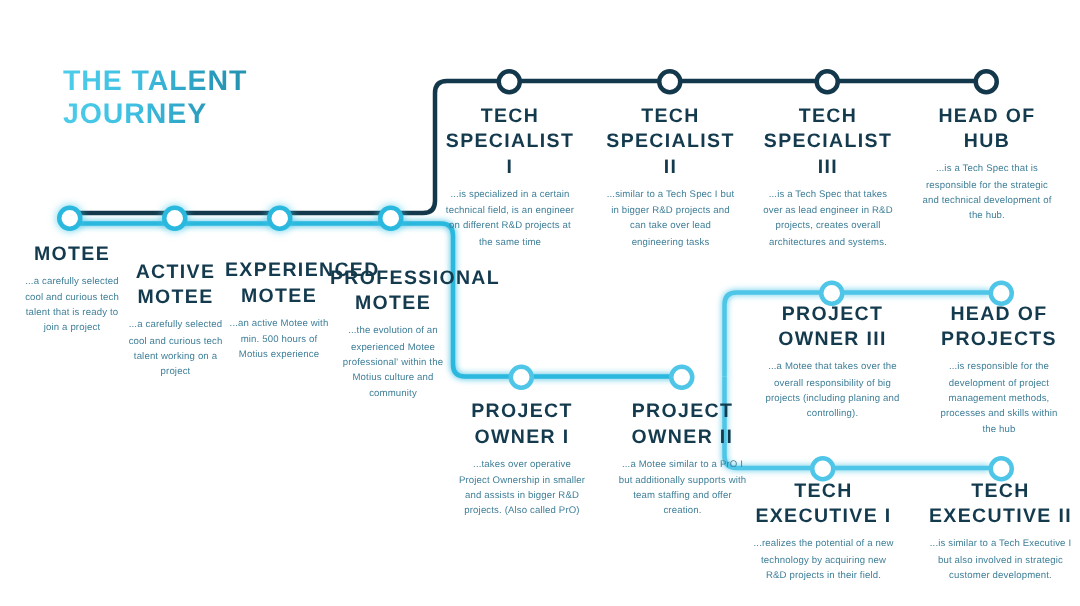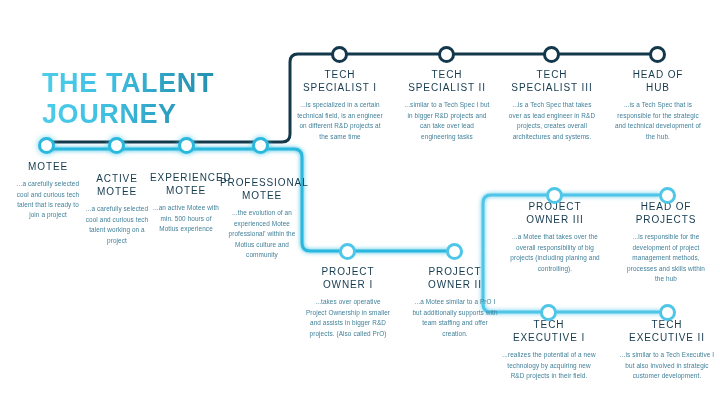--- a/index.html
+++ b/index.html
@@ -25,31 +25,30 @@
     top: 0;
     width: 720px;
     height: 404px;
   }
 
   
   .title {
     position: absolute;
     left: 42px;
     top: 44px;
-    font-size: 27px;
+    font-size: 19px;
     font-weight: bold;
     line-height: 1.14;
     letter-spacing: 0.6px;
     background: linear-gradient(95deg, #4ECDEA 0%, #3FC0E2 38%, #2A9BBC 78%, #2490AE 100%);
     -webkit-background-clip: text;
     background-clip: text;
     color: transparent;
     -webkit-text-fill-color: transparent;
     white-space: pre-line;
-    margin-top: 24px;
   }
 
   
   .node {
     position: absolute;
     width: 17px;
     height: 17px;
     border-radius: 50%;
     background: #ffffff;
     box-sizing: border-box;
@@ -66,22 +65,22 @@
     border: 3px solid #4FC6E8;
   }
 
   
   .card {
     position: absolute;
     text-align: center;
     z-index: 4;
   }
   .card .role {
-    font-size: 10px;
-    font-weight: normal;
+    font-size: 13px;
+    font-weight: bold;
     letter-spacing: 0.9px;
     color: #143A4E;
     line-height: 1.32;
     text-transform: uppercase;
     white-space: pre-line;
   }
   .card .desc {
     margin-top: 6px;
     font-size: 6.4px;
     line-height: 1.62;

